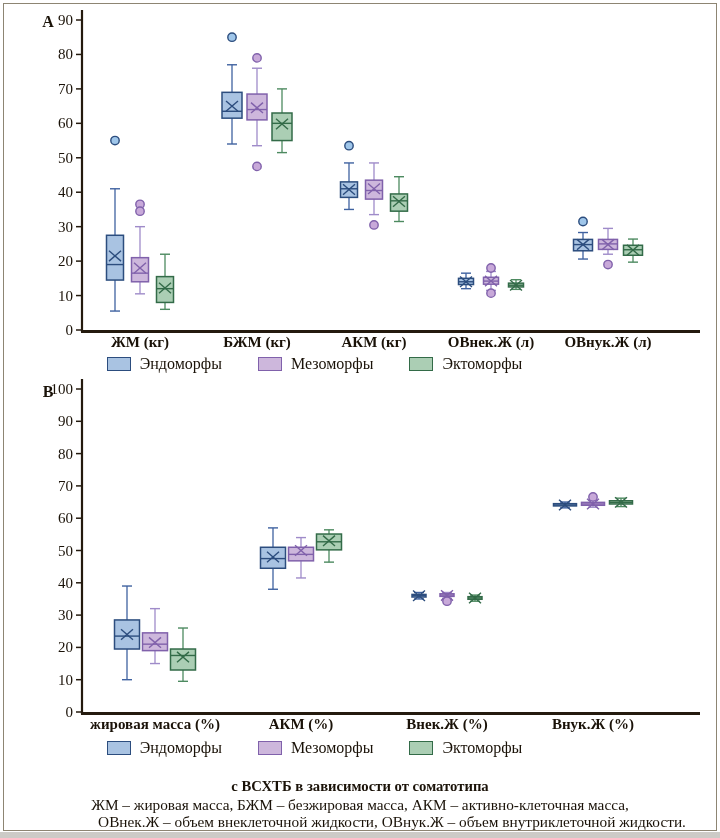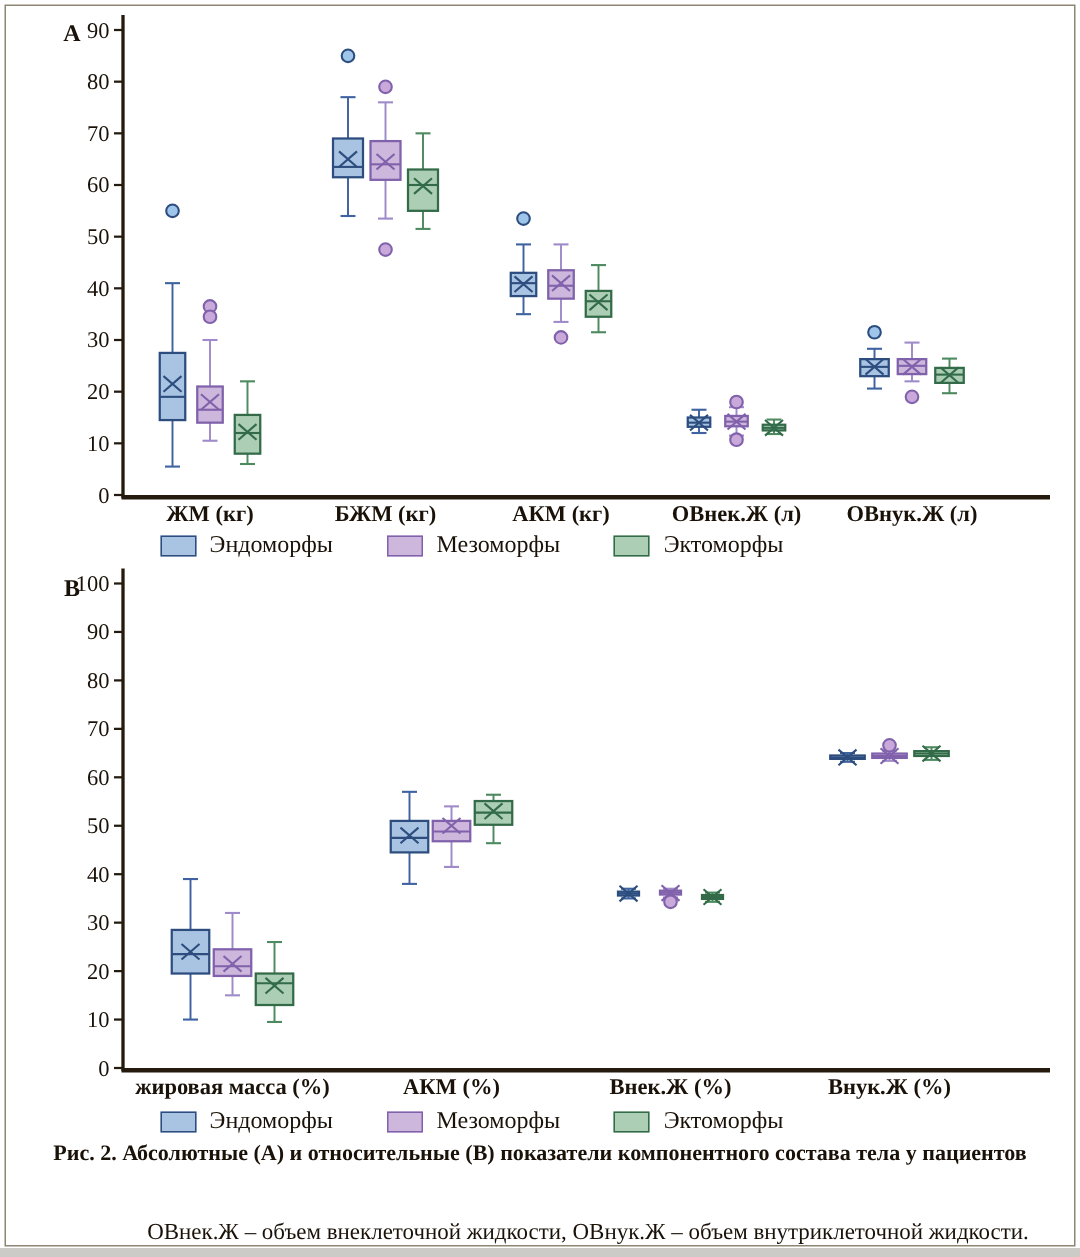--- a/index.html
+++ b/index.html
@@ -313,18 +313,19 @@
     <span class="li">
       <i class="sw" style="background: rgb(205, 183, 220); border-color: rgb(128, 97, 171);"></i>
       <span>Мезоморфы</span>
     </span>
     <span class="li">
       <i class="sw" style="background: rgb(171, 206, 180); border-color: rgb(51, 107, 72);"></i>
       <span>Эктоморфы</span>
     </span>
   </div>
 
-  <div class="caption cap-bold cap1">Рис. 2. Абсолютные (А) и относительные (В) показатели компонентного состава тела у пациентов</div>
+  <div class="caption cap-bold cap2">с ВСХТБ в зависимости от соматотипа</div>
+  <div class="caption cap-reg cap3">ЖМ – жировая масса, БЖМ – безжировая масса, АКМ – активно-клеточная масса,</div>
   <div class="caption cap-reg cap4">ОВнек.Ж – объем внеклеточной жидкости, ОВнук.Ж – объем внутриклеточной жидкости.</div>
 
   <div class="frame"></div>
   <div class="bottom-strip"></div>
 </div>
 
 </body></html>

